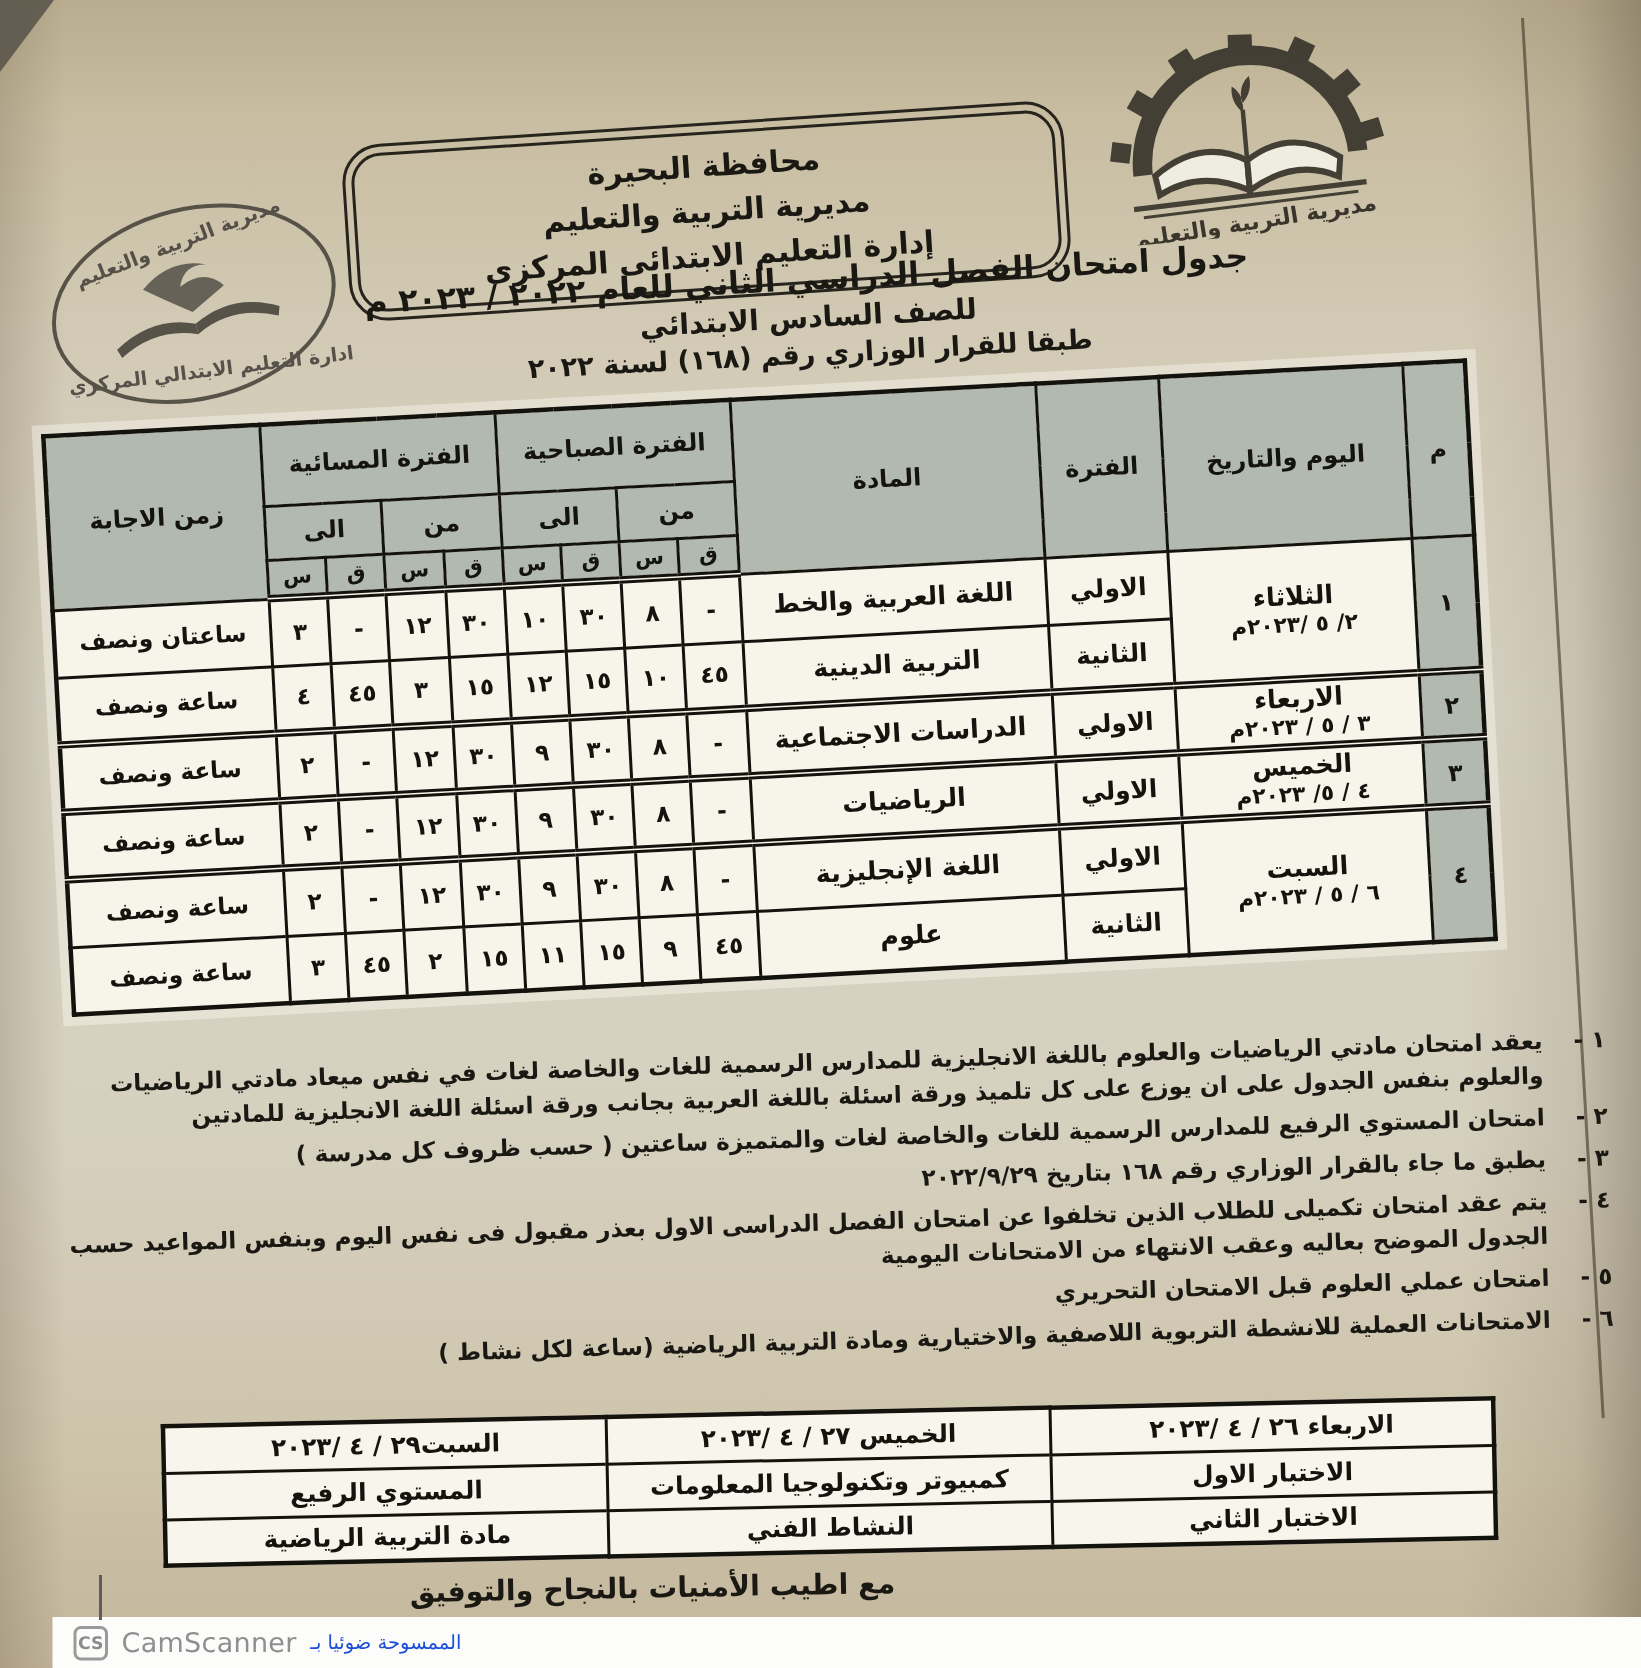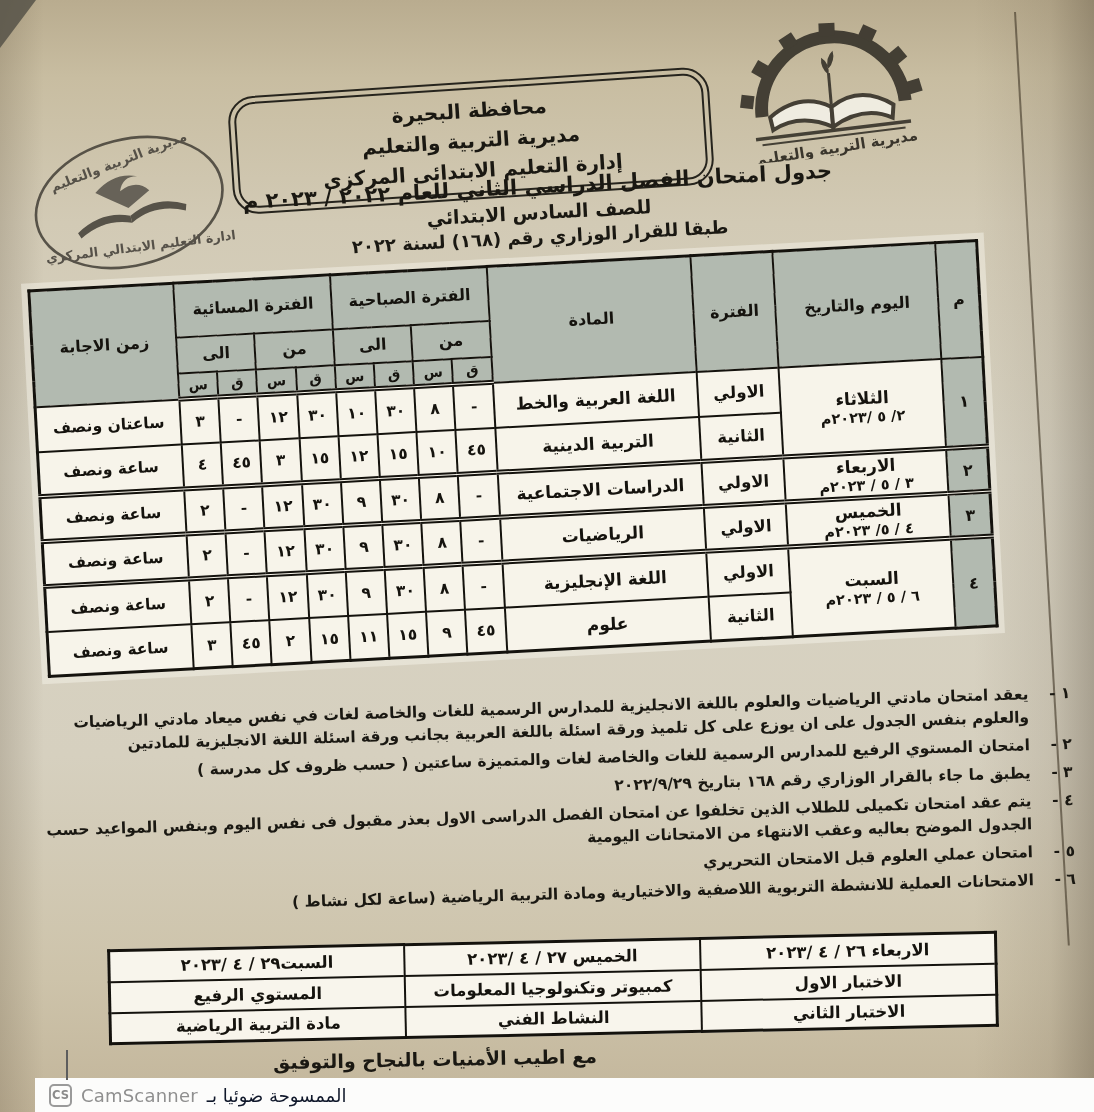--- a/index.html
+++ b/index.html
@@ -82,21 +82,21 @@
 
   .closing { position:absolute; top:1048px; left:0; width:870px; text-align:center;
     font-size:19px; font-weight:bold; transform:rotate(-1.1deg); direction:rtl; }
 
   
   .scanbar { position:absolute; left:0; bottom:0; width:1094px; height:34px; background:#fcfcfb;
     display:flex; align-items:center; gap:9px; padding-left:14px; z-index:5;margin-left:35px; }
   .cs-badge { width:23px; height:23px; border:2px solid #9a9a9a; border-radius:5px;
     color:#8b8b8b; font-size:11.5px; font-weight:bold; display:flex; align-items:center; justify-content:center; }
   .cs-name { color:#8f8f8f; font-size:18px; letter-spacing:.2px; }
-  .cs-ar { color:#0f172a; font-size:18px; direction:rtl; }
+  .cs-ar { color:#1d4ed8; font-size:13px; direction:rtl; }
 
   svg text { font-family:"DejaVu Sans", sans-serif; }
 </style>
 </head>
 <body>
 
 <div id="canvas">
   <div class="paper"></div>
   <div class="corner-fold"></div>
   <div class="edge-line"></div>

